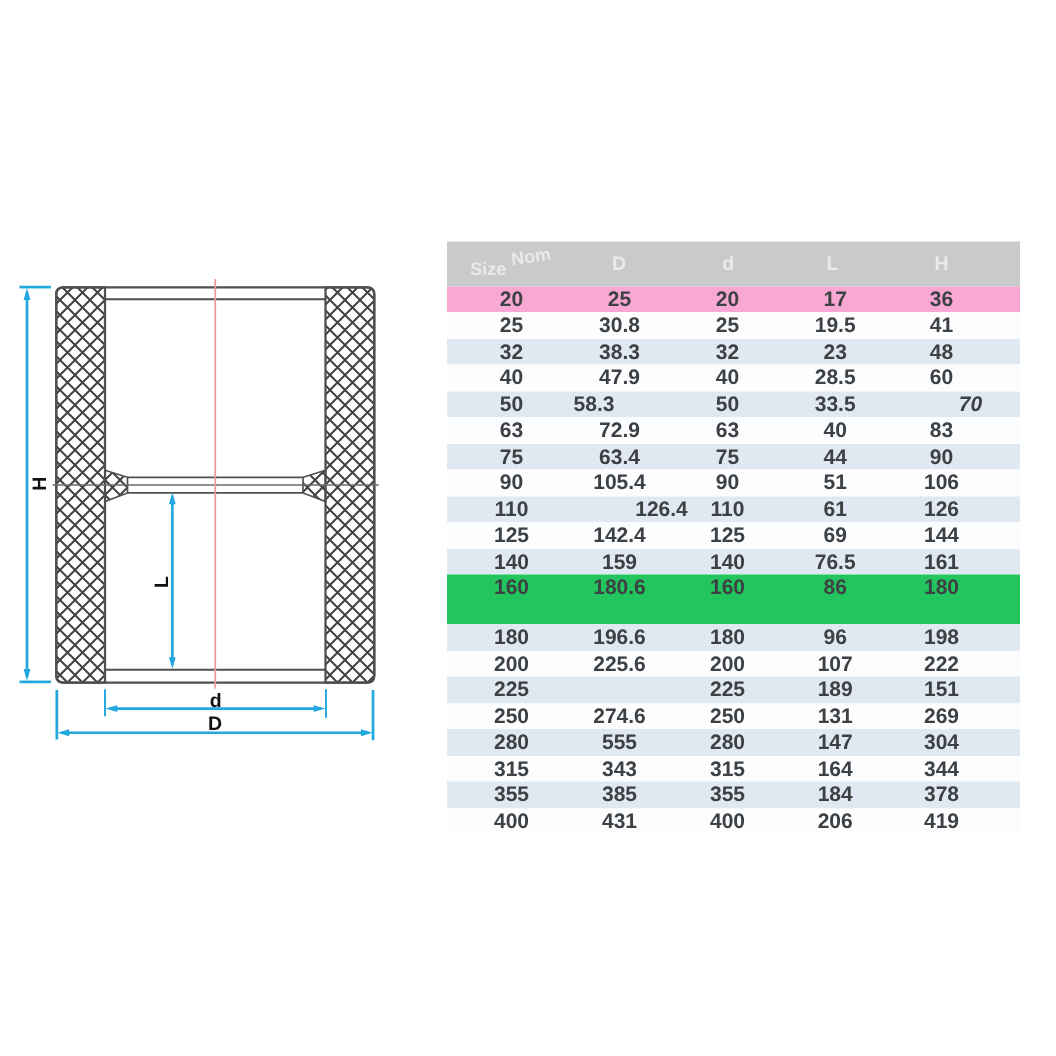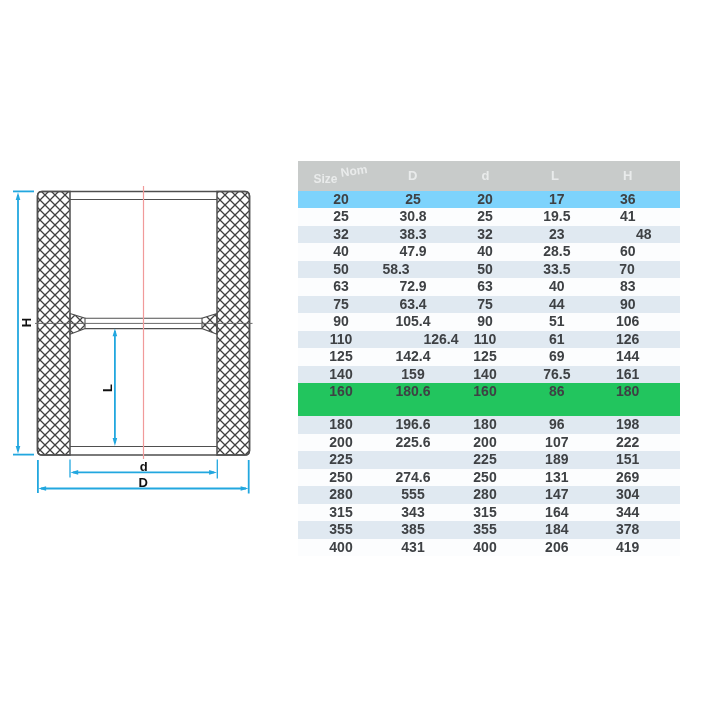--- a/index.html
+++ b/index.html
@@ -97,58 +97,58 @@
 
     <span class="cell" style="left:114.7px;top:7px;font-size:13px;">D</span>
 
     <span class="cell" style="left:187.5px;top:7px;font-size:13px;">d</span>
 
     <span class="cell" style="left:257px;top:7px;font-size:13px;">L</span>
 
     <span class="cell" style="left:329.7px;top:7px;font-size:13px;">H</span>
   </div>
 
-  <div style="position:relative;height:17.5px;background:#7dd3fc;font-size:14px;font-weight:bold;color:#3e4144;line-height:17.5px;">
+  <div style="position:relative;height:17.5px;background:#f9a8d4;font-size:14px;font-weight:bold;color:#3e4144;line-height:17.5px;">
     <span class="cell" style="left:43px;">20</span>
     <span class="cell" style="left:115px;">25</span>
     <span class="cell" style="left:187px;">20</span>
     <span class="cell" style="left:258.8px;">17</span>
     <span class="cell" style="left:329.7px;">36</span>
   </div>
 
   <div style="position:relative;height:17.5px;background:#fcfdfe;font-size:14px;font-weight:bold;color:#3e4144;line-height:17.5px;">
     <span class="cell" style="left:43px;">25</span>
     <span class="cell" style="left:115px;">30.8</span>
     <span class="cell" style="left:187px;">25</span>
     <span class="cell" style="left:258.8px;">19.5</span>
     <span class="cell" style="left:329.7px;">41</span>
   </div>
 
   <div style="position:relative;height:17.5px;background:#e0e9f1;font-size:14px;font-weight:bold;color:#3e4144;line-height:17.5px;">
     <span class="cell" style="left:43px;">32</span>
     <span class="cell" style="left:115px;">38.3</span>
     <span class="cell" style="left:187px;">32</span>
     <span class="cell" style="left:258.8px;">23</span>
-    <span class="cell" style="left:329.7px;margin-left:16px;">48</span>
+    <span class="cell" style="left:329.7px;">48</span>
   </div>
 
   <div style="position:relative;height:17.5px;background:#fcfdfe;font-size:14px;font-weight:bold;color:#3e4144;line-height:17.5px;">
     <span class="cell" style="left:43px;">40</span>
     <span class="cell" style="left:115px;">47.9</span>
     <span class="cell" style="left:187px;">40</span>
     <span class="cell" style="left:258.8px;">28.5</span>
     <span class="cell" style="left:329.7px;">60</span>
   </div>
 
   <div style="position:relative;height:17.5px;background:#e0e9f1;font-size:14px;font-weight:bold;color:#3e4144;line-height:17.5px;">
     <span class="cell" style="left:43px;">50</span>
     <span class="cell" style="left:98px;">58.3</span>
     <span class="cell" style="left:187px;">50</span>
     <span class="cell" style="left:258.8px;">33.5</span>
-    <span class="cell" style="left:329px;">70</span>
+    <span class="cell" style="left:349px;font-style:italic;">70</span>
   </div>
 
   <div style="position:relative;height:17.5px;background:#fcfdfe;font-size:14px;font-weight:bold;color:#3e4144;line-height:17.5px;">
     <span class="cell" style="left:43px;">63</span>
     <span class="cell" style="left:115px;">72.9</span>
     <span class="cell" style="left:187px;">63</span>
     <span class="cell" style="left:258.8px;">40</span>
     <span class="cell" style="left:329.7px;">83</span>
   </div>
 

